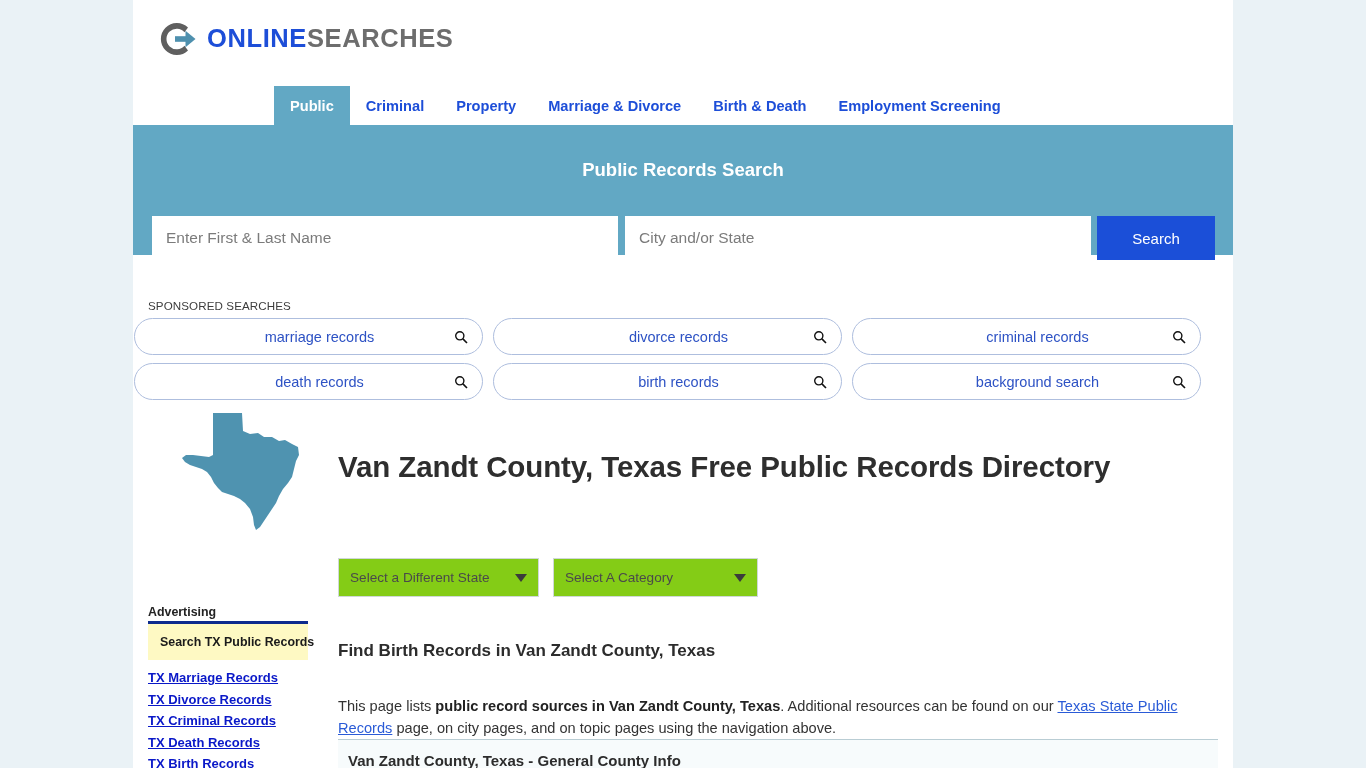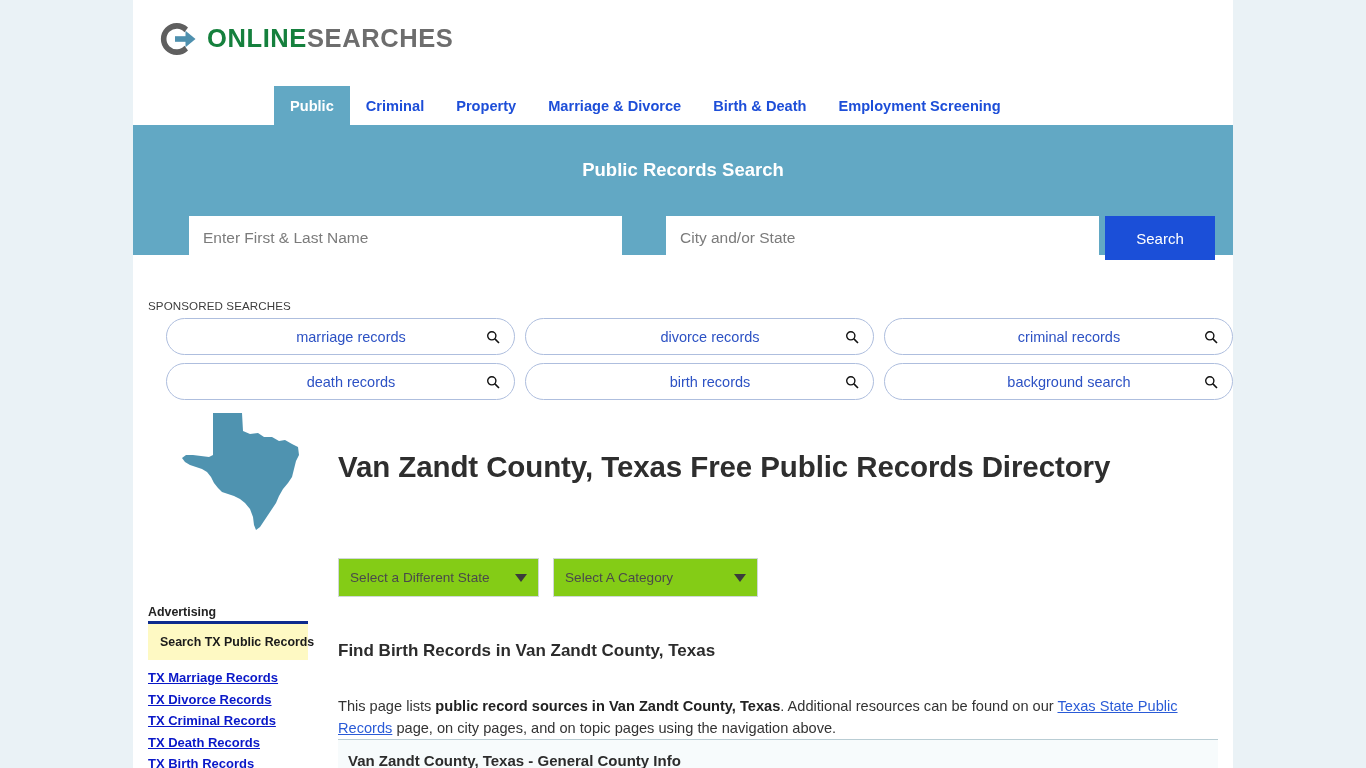--- a/index.html
+++ b/index.html
@@ -32,21 +32,21 @@
     height: 46px;
   }
   .logo-mark { width: 44px; height: 44px; display: block; }
   .logo-text {
     font-size: 25.5px;
     font-weight: bold;
     letter-spacing: 0.6px;
     white-space: nowrap;
     line-height: 1;
   }
-  .logo-online { color: #15803d; margin-top: 29px; }
+  .logo-online { color: #1d4ed8; margin-top: 29px; }
   .logo-searches { color: #6d6d6d; }
 
   
   .navbar {
     position: absolute;
     left: 0; top: 86px;
     width: 1100px; height: 39px;
     background: #ffffff;
     display: flex;
     align-items: stretch;
@@ -91,21 +91,20 @@
   }
   .search-input {
     height: 44px;
     border: none;
     outline: none;
     background: #fff;
     font-size: 15.5px;
     color: #555;
     padding: 12px 14px;
     font-family: "Liberation Sans", sans-serif;
-    margin-left: 37px;
   }
   .search-input::placeholder { color: #7b7b7b; opacity: 1; }
   #name-field { width: 466px; margin-right: 7px; }
   #city-field { width: 466px; margin-right: 6px; }
   .search-btn {
     width: 118px; height: 44px;
     background: #1b4fd8;
     color: #fff;
     border: none;
     font-size: 15px;
@@ -116,25 +115,24 @@
   
   .sponsored-label {
     position: absolute;
     left: 15px; top: 299px;
     font-size: 11.6px;
     color: #3c3c3c;
     letter-spacing: 0.1px;
   }
   .pill-grid {
     position: absolute;
-    left: 32px; top: 318px;
+    left: 1px; top: 318px;
     width: 1068px;
     display: flex; flex-wrap: wrap;
     gap: 8px 10px;
-    justify-content: center;
   }
   .pill {
     width: 349px; height: 37px;
     border: 1px solid #aebede;
     border-radius: 19px;
     background: #fff;
     display: flex; align-items: center;
     position: relative;
     cursor: pointer;
   }

